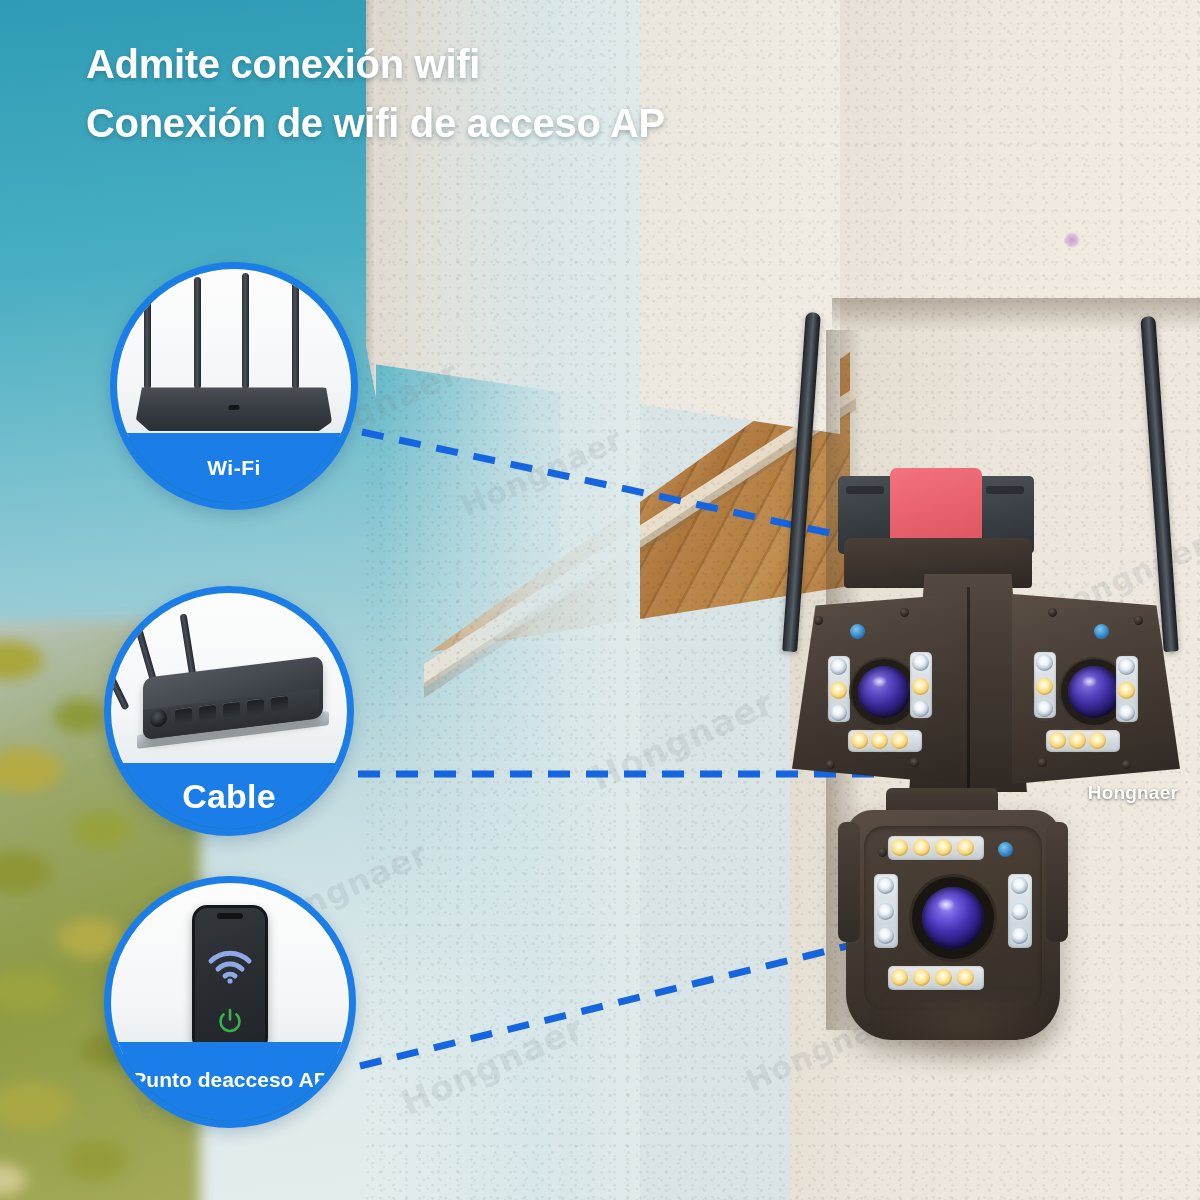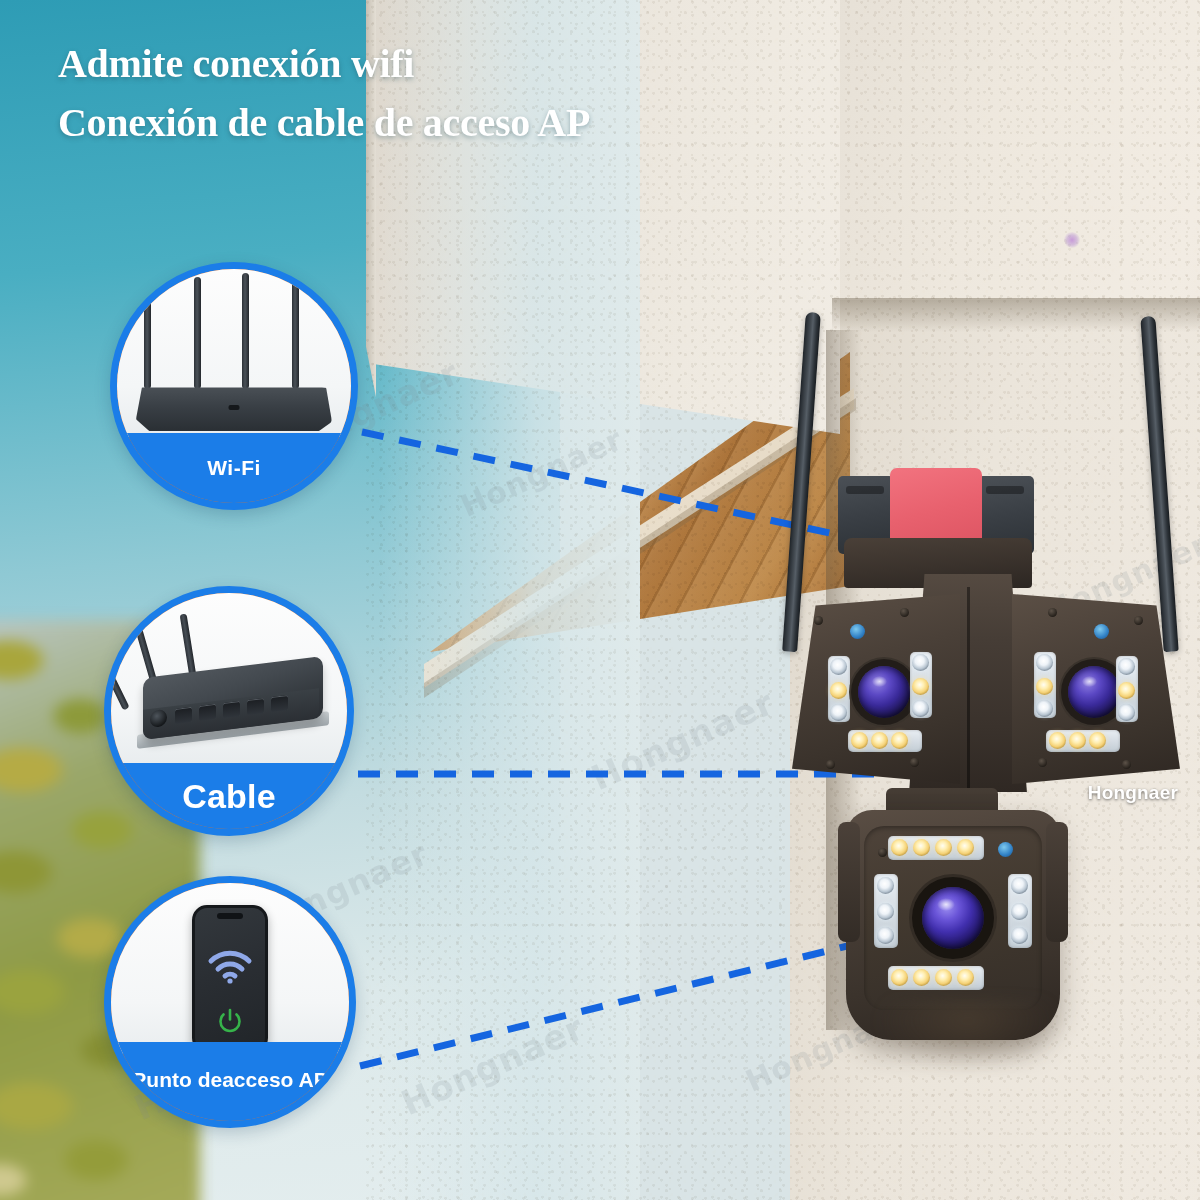--- a/index.html
+++ b/index.html
@@ -112,34 +112,35 @@
     position:absolute; color:rgba(125,138,142,.16); font-weight:700;
     font-family:"DejaVu Sans", sans-serif; letter-spacing:1px;
     user-select:none; white-space:nowrap;
   }
 
   
   .headline{ position:absolute; left:58px; top:40px; width:880px; }
   .headline div{
     color:#ffffff; font-weight:700; line-height:1.22;
     text-shadow:0 2px 5px rgba(30,70,85,.38);
-    font-family:Liberation Serif, serif;
+    font-family:Liberation Sans, sans-serif;
+    margin-left:28px;
   }
   .h1{ font-size:40px; letter-spacing:-.3px; }
   .h2{ font-size:34px; letter-spacing:-.2px; margin-top:8px; }
   .h3{ font-size:40px; letter-spacing:-.3px; margin-top:10px; }
 
   
   .dash-svg{ position:absolute; left:0; top:0; width:1200px; height:1200px; pointer-events:none; }
 
   
   .badge{
     position:absolute; border-radius:50%; overflow:hidden;
     border:7px solid #1b7de8;
-    background:#f97316;
+    background:#15803d;
     box-shadow:0 5px 16px rgba(20,60,90,.22);
   }
   .badge-photo{
     position:absolute; left:0; top:0; width:100%; height:72%;
     background:linear-gradient(180deg,#fdfdfd 0%,#f4f6f7 70%,#e9edef 100%);
   }
   .badge-band{
     position:absolute; left:0; bottom:0; width:100%;
     background:#1b7de8;
     display:flex; align-items:center; justify-content:center;
@@ -370,21 +371,21 @@
     </div>
 
   <svg class="dash-svg">
     <line x1="362" y1="432" x2="862" y2="540" stroke="#1565e0" stroke-width="7" stroke-dasharray="22 16" stroke-linecap="butt"></line>
     <line x1="358" y1="774" x2="880" y2="774" stroke="#1565e0" stroke-width="7" stroke-dasharray="22 16" stroke-linecap="butt"></line>
     <line x1="360" y1="1066" x2="880" y2="938" stroke="#1565e0" stroke-width="7" stroke-dasharray="22 16" stroke-linecap="butt"></line>
   </svg>
 
   <div class="headline">
     <div class="h1">Admite conexión wifi</div>
-    <div class="h3">Conexión de cable de acceso AP</div>
+    <div class="h3">Conexión de wifi de acceso AP</div>
   </div>
 
   <div class="badge" id="badge-wifi">
     <div class="badge-photo">
       <div class="router">
         <div class="router-ant" style="left:8px;  height:96px;"></div>
         <div class="router-ant" style="left:58px; height:112px;"></div>
         <div class="router-ant" style="left:106px;height:116px;"></div>
         <div class="router-ant" style="left:156px;height:112px;"></div>
         <div class="router-body">

